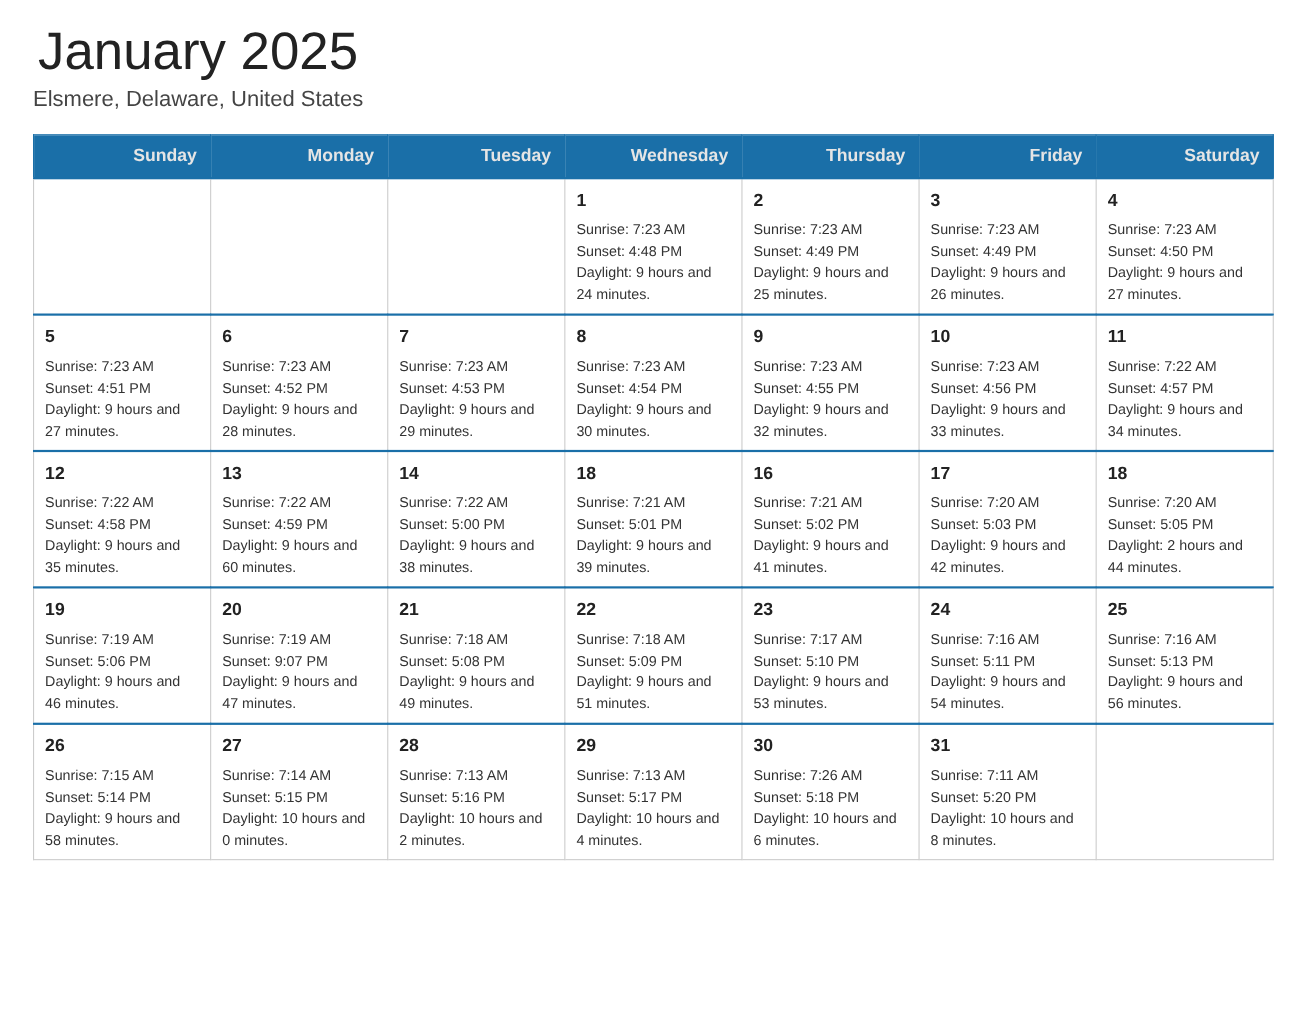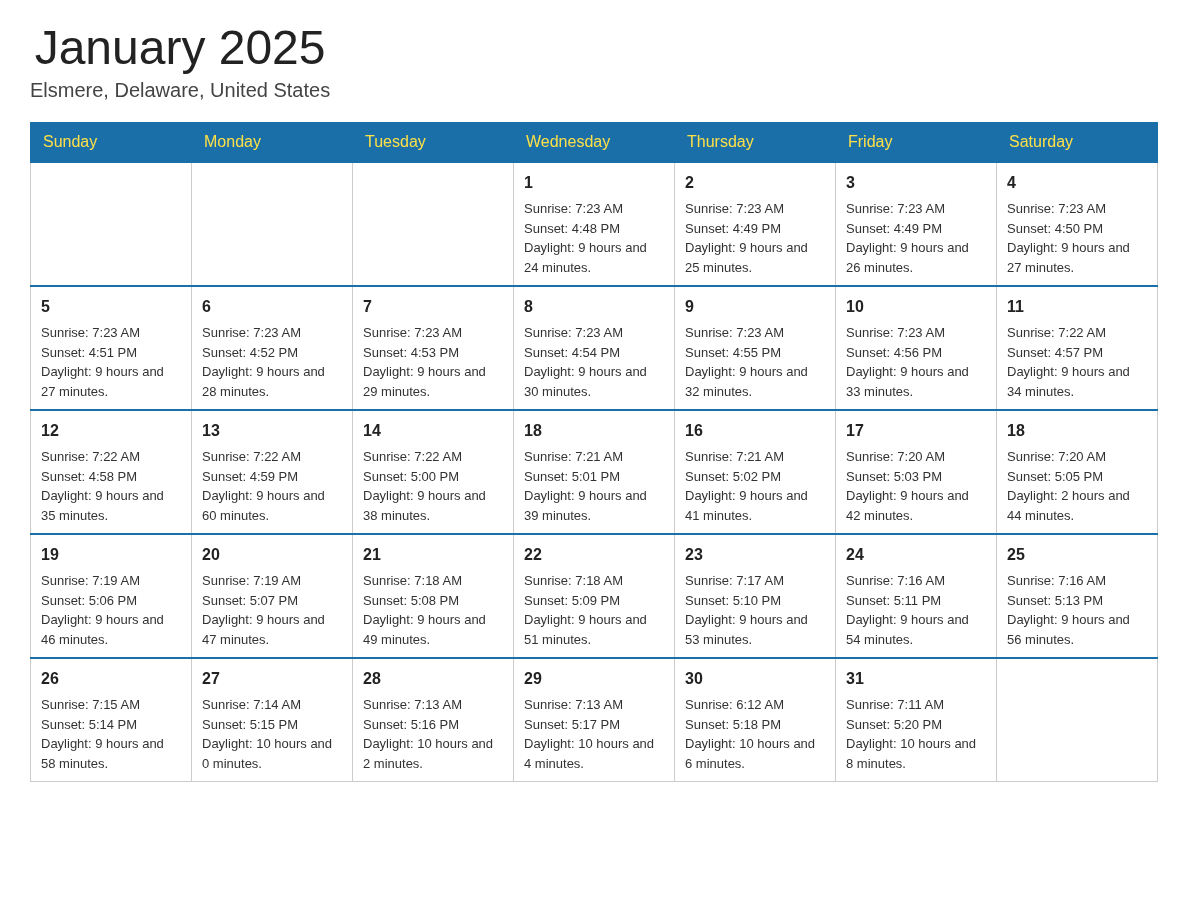--- a/index.html
+++ b/index.html
@@ -57,25 +57,25 @@
       font-size: 20px;
       color: #444;
       margin-top: 4px;
     }
     .calendar {
       width: 100%;
       border-collapse: collapse;
     }
     .calendar th {
       background-color: #1a6fa8;
-      color: #fde047;
+      color: #e5e5e5;
       font-size: 16px;
-      font-weight: normal;
+      font-weight: bold;
       padding: 10px 12px;
-      text-align: left;
+      text-align: right;
       border: 1px solid #1a6fa8;
     }
     .calendar td {
       vertical-align: top;
       padding: 8px 10px;
       border: 1px solid #ccc;
       width: 14.28%;
       min-height: 100px;
       font-size: 13px;
       color: #333;
@@ -144,30 +144,30 @@
         <td><span class="day-number">12</span><span>Sunrise: 7:22 AM</span><br><span>Sunset: 4:58 PM</span><br><span>Daylight: 9 hours and 35 minutes.</span></td>
         <td><span class="day-number">13</span><span>Sunrise: 7:22 AM</span><br><span>Sunset: 4:59 PM</span><br><span>Daylight: 9 hours and 60 minutes.</span></td>
         <td><span class="day-number">14</span><span>Sunrise: 7:22 AM</span><br><span>Sunset: 5:00 PM</span><br><span>Daylight: 9 hours and 38 minutes.</span></td>
         <td><span class="day-number">18</span><span>Sunrise: 7:21 AM</span><br><span>Sunset: 5:01 PM</span><br><span>Daylight: 9 hours and 39 minutes.</span></td>
         <td><span class="day-number">16</span><span>Sunrise: 7:21 AM</span><br><span>Sunset: 5:02 PM</span><br><span>Daylight: 9 hours and 41 minutes.</span></td>
         <td><span class="day-number">17</span><span>Sunrise: 7:20 AM</span><br><span>Sunset: 5:03 PM</span><br><span>Daylight: 9 hours and 42 minutes.</span></td>
         <td><span class="day-number">18</span><span>Sunrise: 7:20 AM</span><br><span>Sunset: 5:05 PM</span><br><span>Daylight: 2 hours and 44 minutes.</span></td>
       </tr>
       <tr>
         <td><span class="day-number">19</span><span>Sunrise: 7:19 AM</span><br><span>Sunset: 5:06 PM</span><br><span>Daylight: 9 hours and 46 minutes.</span></td>
-        <td><span class="day-number">20</span><span>Sunrise: 7:19 AM</span><br><span>Sunset: 5:07 PM</span><br><span>Daylight: 9 hours and 47 minutes.</span></td>
+        <td><span class="day-number">20</span><span>Sunrise: 7:19 AM</span><br><span>Sunset: 9:07 PM</span><br><span>Daylight: 9 hours and 47 minutes.</span></td>
         <td><span class="day-number">21</span><span>Sunrise: 7:18 AM</span><br><span>Sunset: 5:08 PM</span><br><span>Daylight: 9 hours and 49 minutes.</span></td>
         <td><span class="day-number">22</span><span>Sunrise: 7:18 AM</span><br><span>Sunset: 5:09 PM</span><br><span>Daylight: 9 hours and 51 minutes.</span></td>
         <td><span class="day-number">23</span><span>Sunrise: 7:17 AM</span><br><span>Sunset: 5:10 PM</span><br><span>Daylight: 9 hours and 53 minutes.</span></td>
         <td><span class="day-number">24</span><span>Sunrise: 7:16 AM</span><br><span>Sunset: 5:11 PM</span><br><span>Daylight: 9 hours and 54 minutes.</span></td>
         <td><span class="day-number">25</span><span>Sunrise: 7:16 AM</span><br><span>Sunset: 5:13 PM</span><br><span>Daylight: 9 hours and 56 minutes.</span></td>
       </tr>
       <tr>
         <td><span class="day-number">26</span><span>Sunrise: 7:15 AM</span><br><span>Sunset: 5:14 PM</span><br><span>Daylight: 9 hours and 58 minutes.</span></td>
         <td><span class="day-number">27</span><span>Sunrise: 7:14 AM</span><br><span>Sunset: 5:15 PM</span><br><span>Daylight: 10 hours and 0 minutes.</span></td>
         <td><span class="day-number">28</span><span>Sunrise: 7:13 AM</span><br><span>Sunset: 5:16 PM</span><br><span>Daylight: 10 hours and 2 minutes.</span></td>
         <td><span class="day-number">29</span><span>Sunrise: 7:13 AM</span><br><span>Sunset: 5:17 PM</span><br><span>Daylight: 10 hours and 4 minutes.</span></td>
-        <td><span class="day-number">30</span><span>Sunrise: 6:12 AM</span><br><span>Sunset: 5:18 PM</span><br><span>Daylight: 10 hours and 6 minutes.</span></td>
+        <td><span class="day-number">30</span><span>Sunrise: 7:26 AM</span><br><span>Sunset: 5:18 PM</span><br><span>Daylight: 10 hours and 6 minutes.</span></td>
         <td><span class="day-number">31</span><span>Sunrise: 7:11 AM</span><br><span>Sunset: 5:20 PM</span><br><span>Daylight: 10 hours and 8 minutes.</span></td>
         <td class="empty-cell"></td>
       </tr>
     </tbody>
 </table>
 
 </body></html>

